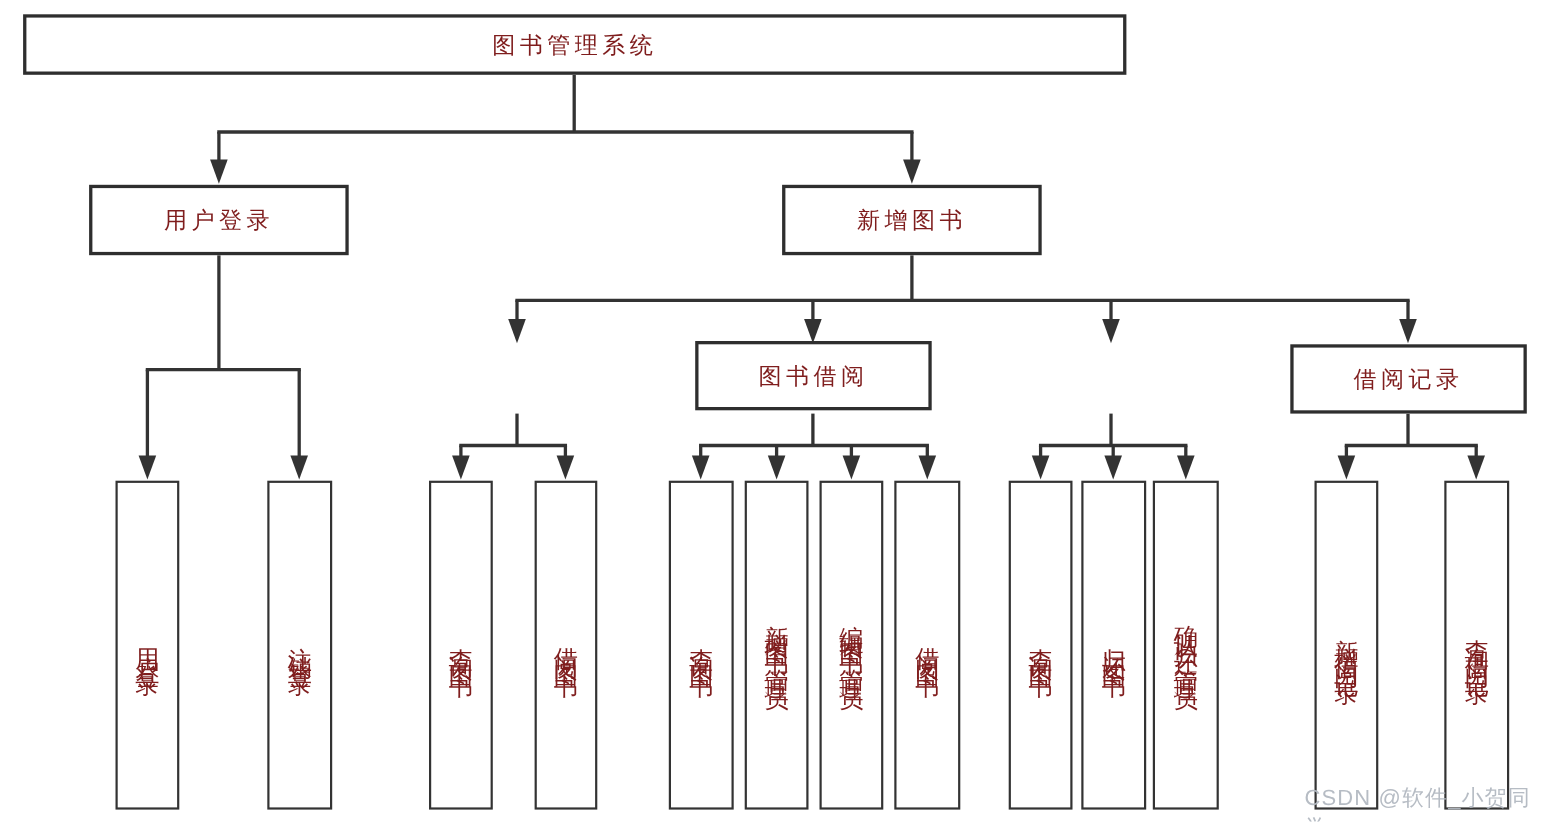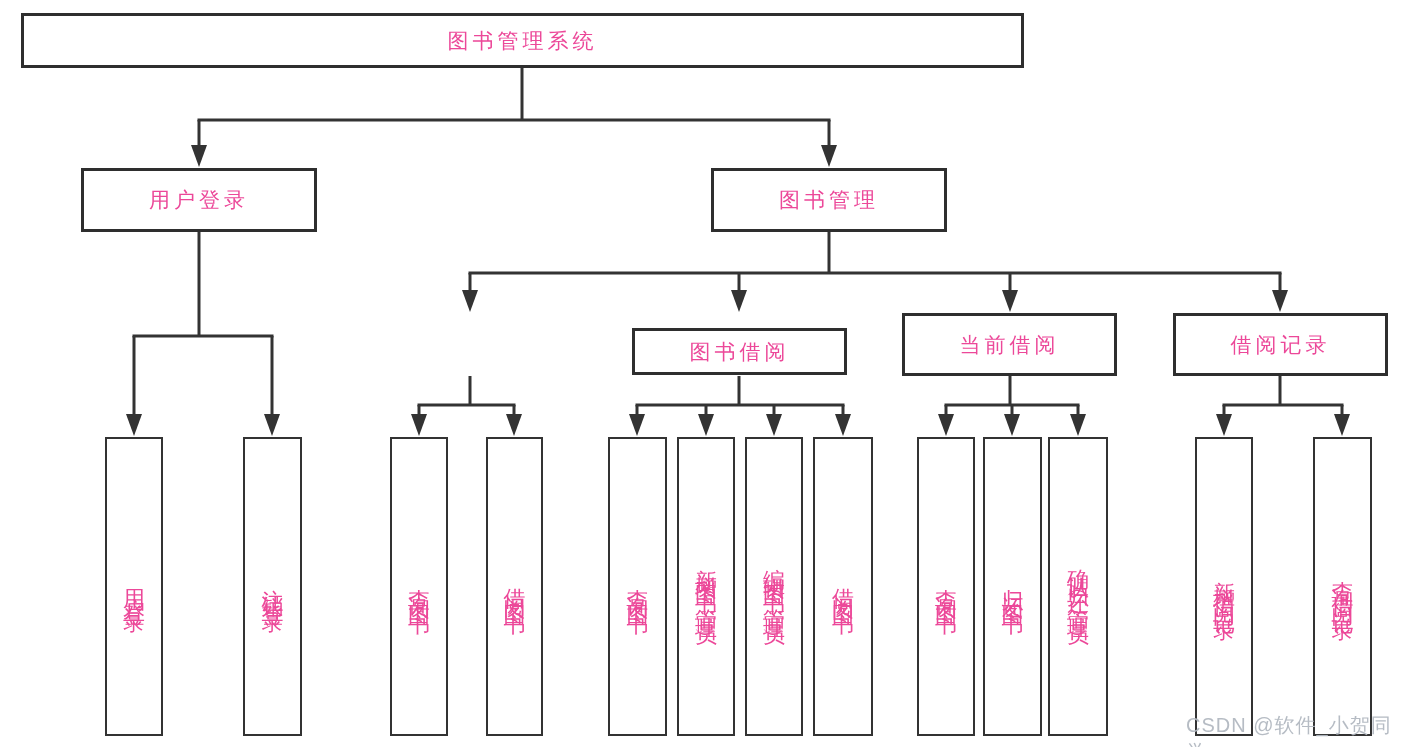--- a/index.html
+++ b/index.html
@@ -4,21 +4,21 @@
 <style>
   html,body{margin:0;padding:0;background:#ffffff;}
   .stage{
     position:relative;width:1405px;height:747px;background:#ffffff;overflow:hidden;
     font-family:"Liberation Sans","DejaVu Sans",sans-serif;color:#2e2e2e;
   }
   .connectors{position:absolute;left:0;top:0;width:1405px;height:747px;z-index:1;}
   .box{
     position:absolute;box-sizing:border-box;background:#ffffff;border:3px solid #2e2e2e;
     display:flex;align-items:center;justify-content:center;z-index:2;
-    color:#ec4899;white-space:nowrap;font-family:Liberation Serif, serif;
+    color:#7f1d1d;white-space:nowrap;font-family:Liberation Serif, serif;
   }
   .hbox{font-size:21px;letter-spacing:4px;}
   .leaf{
     border-width:2px;border-color:#333333;
     writing-mode:vertical-rl;text-orientation:mixed;
     font-size:22px;letter-spacing:8px;line-height:1;
   }
   .watermark{
     position:absolute;left:1186px;top:712px;z-index:3;
     font-size:20px;letter-spacing:1px;color:rgba(178,184,193,0.95);
@@ -94,24 +94,23 @@
       <polygon points="1004,414 1020,414 1012,436"></polygon>
       <polygon points="1070,414 1086,414 1078,436"></polygon>
       <polygon points="1216,414 1232,414 1224,436"></polygon>
       <polygon points="1334,414 1350,414 1342,436"></polygon>
     </g>
   </svg>
 
   <div class="box hbox" style="left:21px;top:13px;width:1003px;height:55px">图书管理系统</div>
 
   <div class="box hbox" style="left:81px;top:168px;width:236px;height:64px">用户登录</div>
-  <div class="box hbox" style="left:711px;top:168px;width:236px;height:64px">图书管理</div>
+  <div class="box hbox" style="left:711px;top:168px;width:236px;height:64px">新增图书</div>
 
-  <div class="box hbox" style="left:632px;top:328px;width:215px;height:47px">图书借阅</div>
-  <div class="box hbox" style="left:902px;top:313px;width:215px;height:63px">当前借阅</div>
+  <div class="box hbox" style="left:632px;top:310px;width:215px;height:63px">图书借阅</div>
   <div class="box hbox" style="left:1173px;top:313px;width:215px;height:63px">借阅记录</div>
 
   <div class="box leaf" style="left:105px;top:437px;width:58px;height:299px">用户登录</div>
   <div class="box leaf" style="left:243px;top:437px;width:59px;height:299px">注销登录</div>
 
   <div class="box leaf" style="left:390px;top:437px;width:58px;height:299px">查询图书</div>
   <div class="box leaf" style="left:486px;top:437px;width:57px;height:299px">借阅图书</div>
 
   <div class="box leaf" style="left:608px;top:437px;width:59px;height:299px">查询图书</div>
   <div class="box leaf" style="left:677px;top:437px;width:58px;height:299px">新增图书（管理员）</div>

